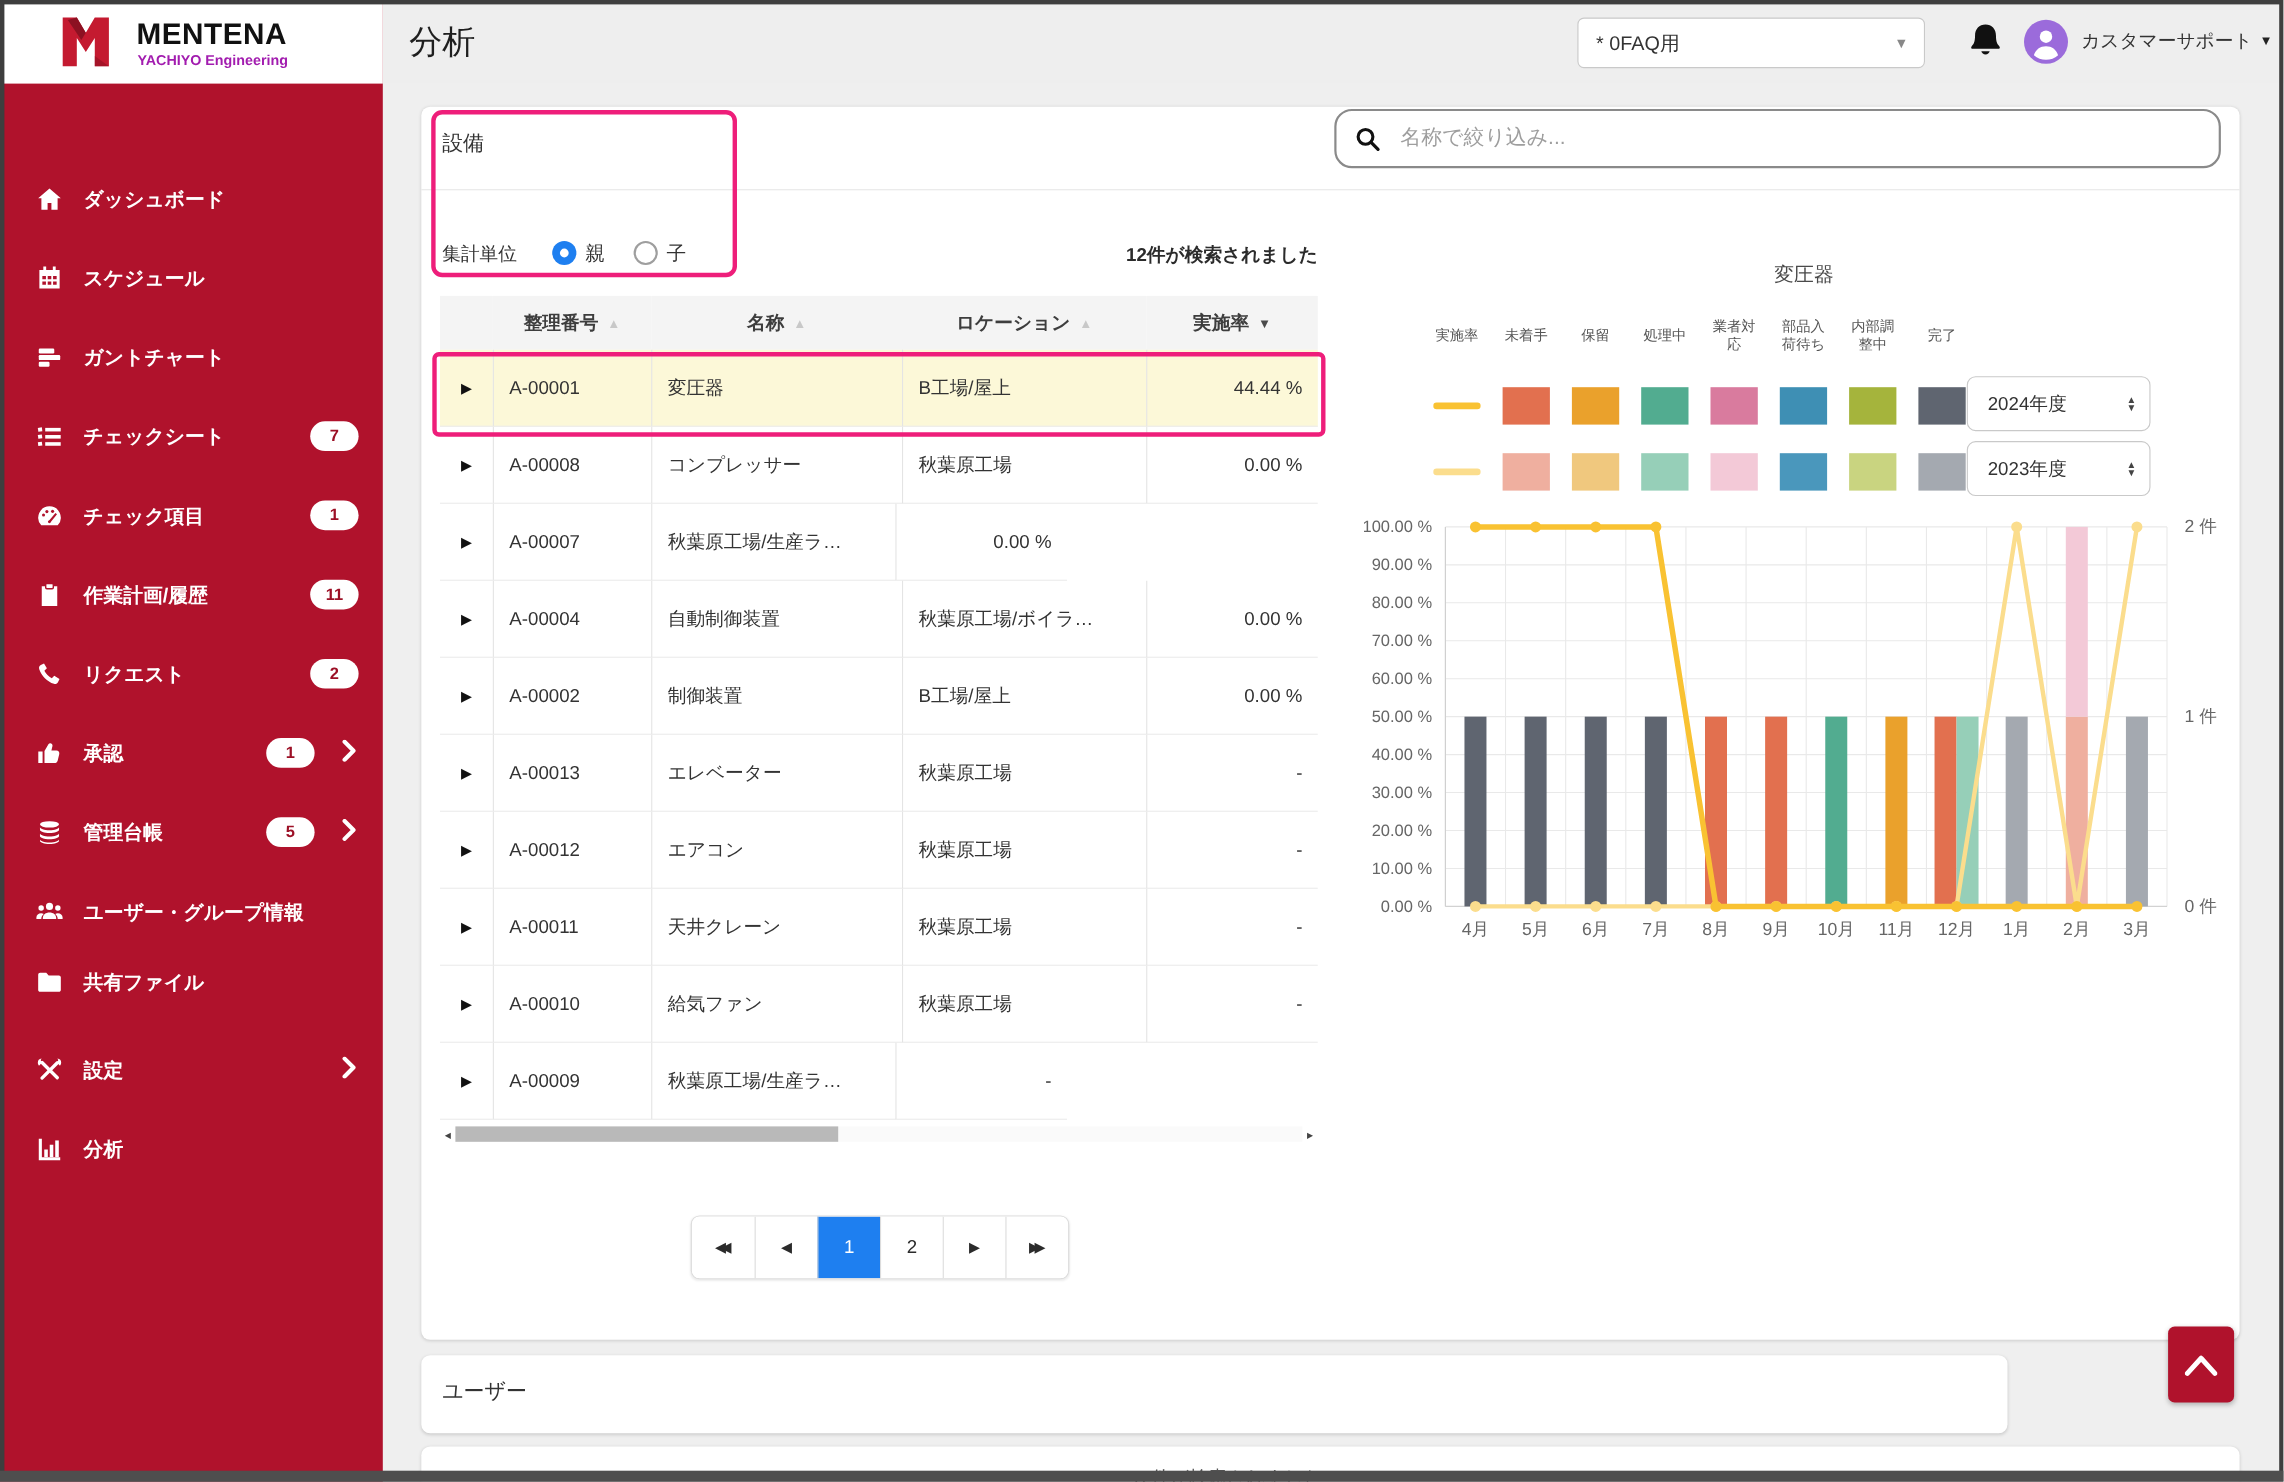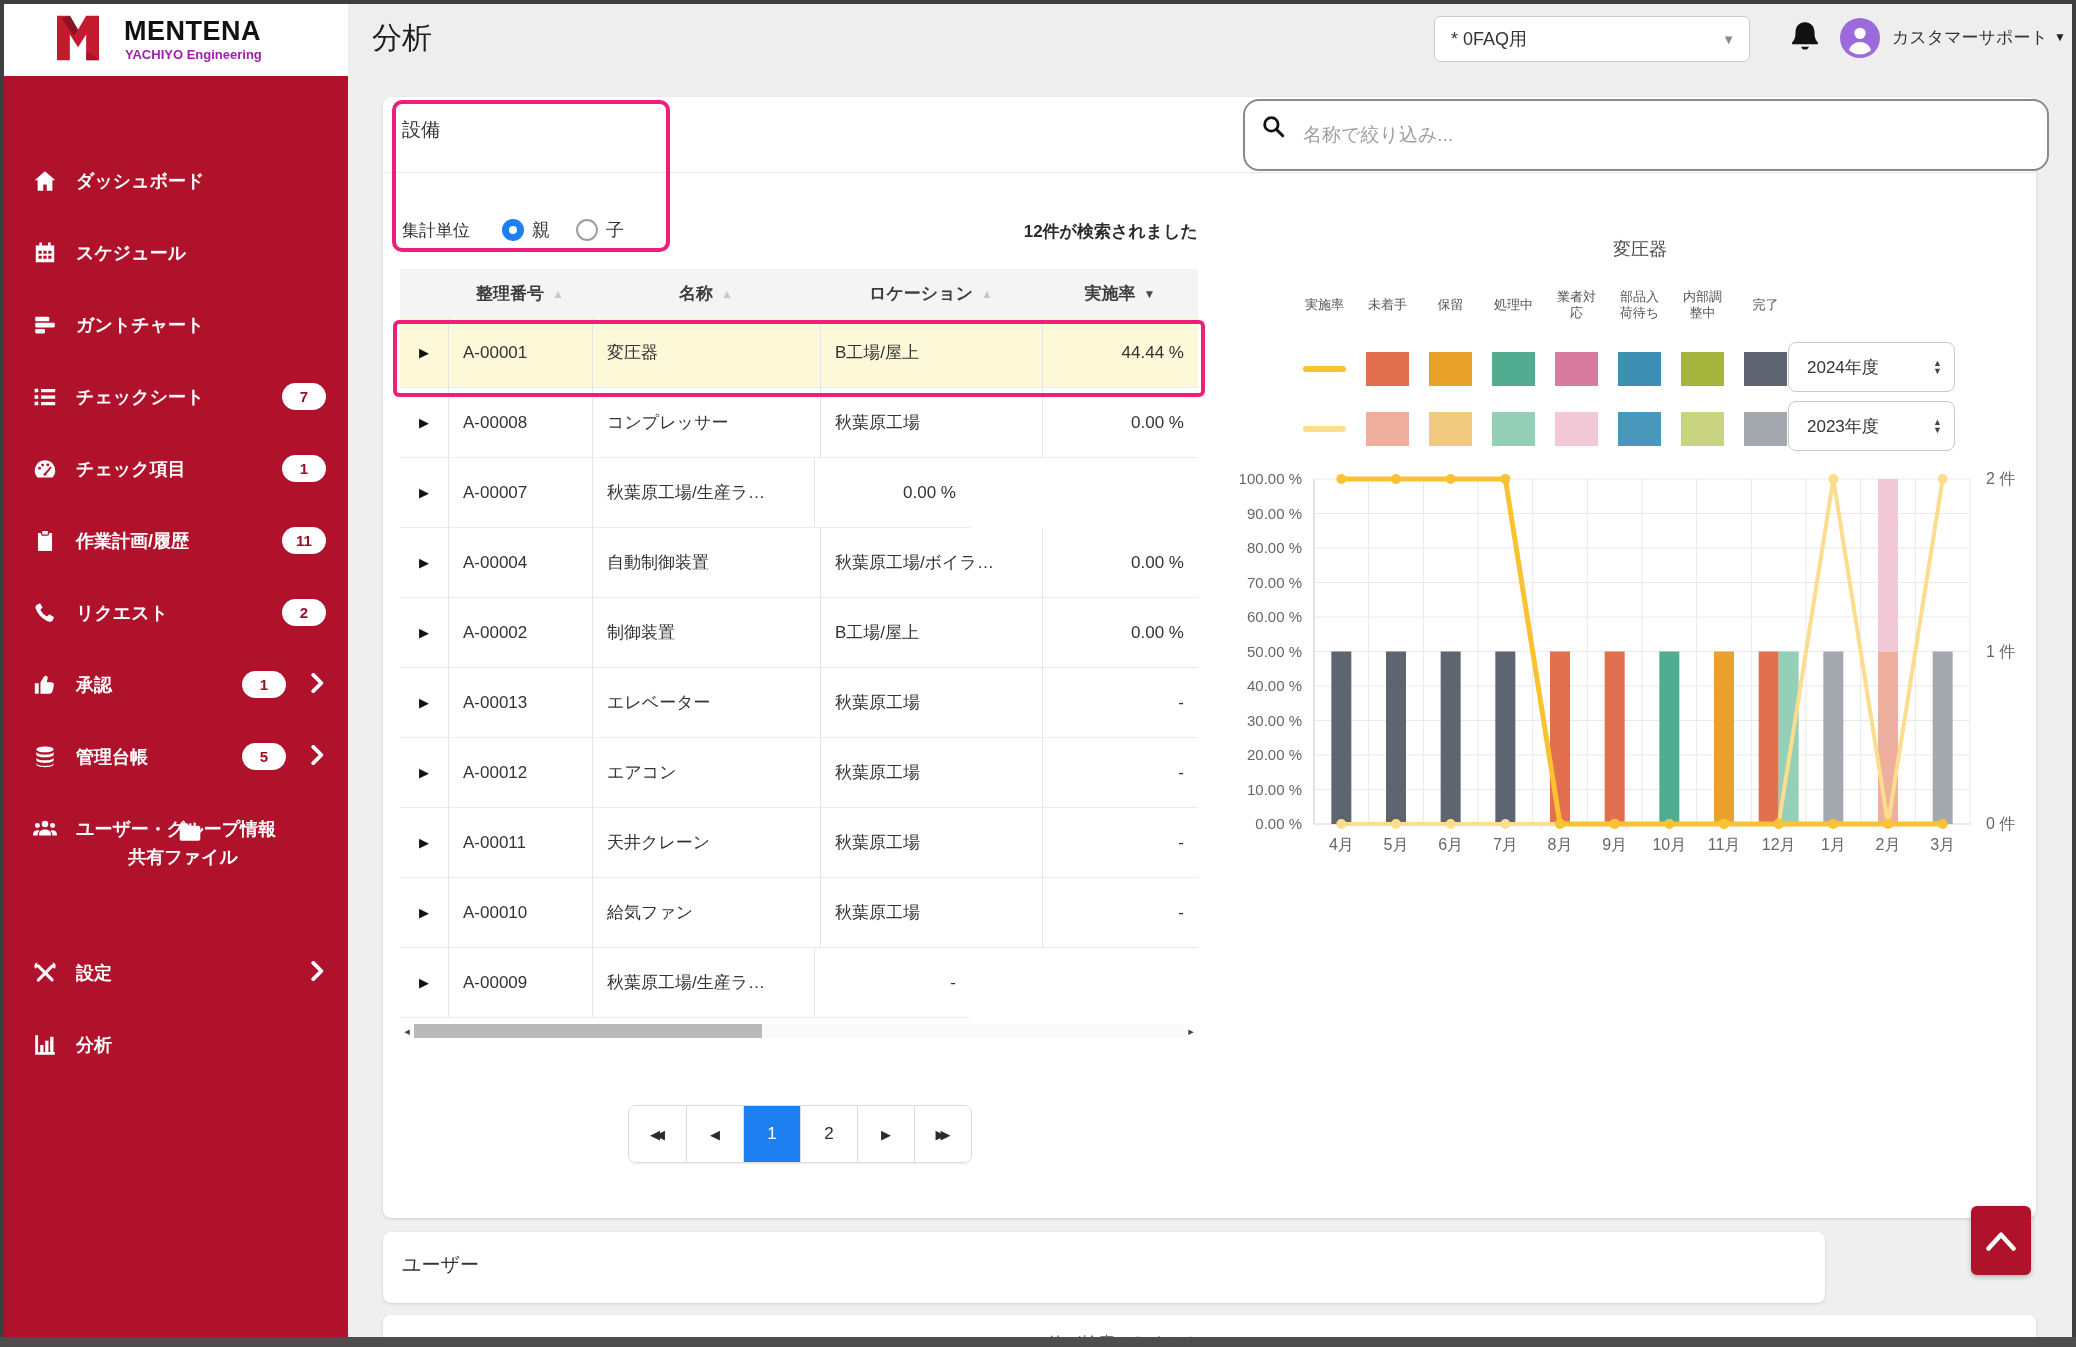--- a/index.html
+++ b/index.html
@@ -49,21 +49,21 @@
   
   #agg-row{position:absolute;left:19px;top:118px;display:flex;align-items:center;height:30px;}
   #agg-label{font-size:17px;color:#333;}
   .radio{width:22px;height:22px;border-radius:50%;position:relative;cursor:pointer;}
   .radio.on{background:var(--blue);}
   .radio.on::after{content:"";position:absolute;left:7px;top:7px;width:8px;height:8px;border-radius:50%;background:#fff;}
   .radio.off{background:#fff;border:2px solid #9e9e9e;}
   .radio-lbl{font-size:18px;color:#333;margin:0 0 0 8px;}
 
   
-  #search-box{position:absolute;left:860px;top:2px;width:806px;height:72px;}
+  #search-box{position:absolute;left:830px;top:2px;width:806px;height:54px;}
   #search-input{width:100%;height:100%;border:2px solid #8a8a8a;border-radius:16px;font-size:19px;padding-left:58px;color:#333;outline:none;background:#fff;}
   #search-input::placeholder{color:#9e9e9e;}
   #search-ic{position:absolute;left:17px;top:14px;}
 
   
   #result-count{position:absolute;left:17px;top:123px;width:798px;text-align:right;font-size:17px;font-weight:bold;color:#2b2b2b;}
 
   
   #equip-table{position:absolute;left:17px;top:172px;width:798px;}
   .trow{display:flex;width:798px;}
@@ -215,21 +215,21 @@
         <span class="ic"><svg viewBox="0 0 24 24">
             <circle cx="12" cy="7.4" r="3"></circle>
             <path d="M6.4 17c0-2.7 2.5-4.5 5.6-4.5s5.6 1.8 5.6 4.5v1H6.4z"></path>
             <circle cx="5" cy="8.8" r="2.3"></circle>
             <path d="M1 16.8c0-2.2 1.8-3.7 4-3.7.8 0 1.6.2 2.2.6-1.3 1-2.1 2.4-2.1 4.3H1z"></path>
             <circle cx="19" cy="8.8" r="2.3"></circle>
             <path d="M23 16.8c0-2.2-1.8-3.7-4-3.7-.8 0-1.6.2-2.2.6 1.3 1 2.1 2.4 2.1 4.3H23z"></path>
           </svg></span>
         <span class="lbl">ユーザー・グループ情報</span>
       </div>
-      <div class="side-item" style="top: 819px; flex-direction: column;">
+      <div class="side-item" style="top: 857px;">
         <span class="ic"><svg viewBox="0 0 24 24">
             <path d="M2.5 5.6c0-.9.7-1.6 1.6-1.6h5.2l2 2.2h8.6c.9 0 1.6.7 1.6 1.6v10.6c0 .9-.7 1.6-1.6 1.6H4.1c-.9 0-1.6-.7-1.6-1.6z"></path>
           </svg></span>
         <span class="lbl">共有ファイル</span>
       </div>
       <div class="side-item" style="top: 937px;">
         <span class="ic"><svg viewBox="0 0 24 24">
             <rect x="10.8" y="1.6" width="2.8" height="20.8" rx="1.3" transform="rotate(45 12 12)"></rect>
             <rect x="10.8" y="1.6" width="2.8" height="20.8" rx="1.3" transform="rotate(-45 12 12)"></rect>
             <path fill-rule="evenodd" d="M18.6 2.2a3.5 3.5 0 0 1 3.2 3.5 3.4 3.4 0 0 1-1 2.4l-2.4-2.4 1-2.4zM5.4 2.2a3.5 3.5 0 0 0-3.2 3.5c0 .9.4 1.8 1 2.4l2.4-2.4-1-2.4z"></path>

